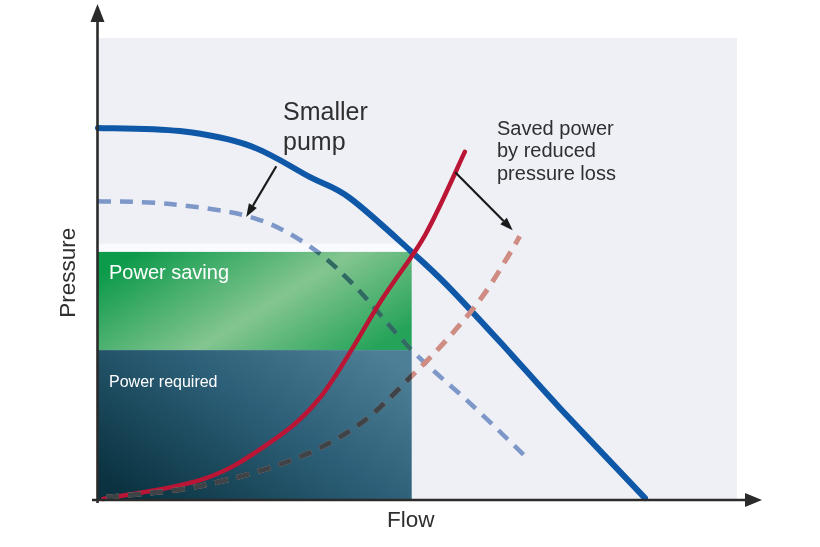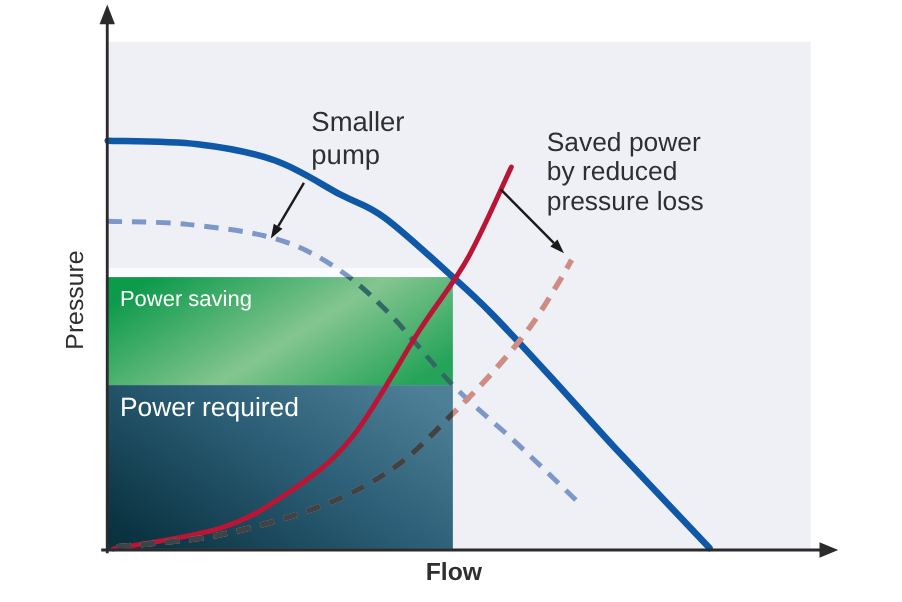--- a/index.html
+++ b/index.html
@@ -10,25 +10,25 @@
     color:var(--text,#2f2f31);
   }
   .stage svg{position:absolute;left:0;top:0;}
   .lbl{position:absolute;white-space:pre-line;line-height:1.14;color:var(--text,#2f2f31);}
   .lbl.white{color:var(--area-label-text,#fff);}
   #lbl-pressure-wrap{
     position:absolute;left:51px;top:203px;width:34px;height:140px;
     display:flex;align-items:center;justify-content:center;
   }
   #lbl-pressure-wrap .lbl{position:static;transform:rotate(-90deg);white-space:nowrap;font-size:22.5px;}
-  #lbl-flow{left:387px;top:507px;font-size:22.5px;font-weight:bold;}
+  #lbl-flow{left:387px;top:507px;font-size:22.5px;}
   #lbl-smaller-pump{left:283px;top:96px;font-size:25px;line-height:1.2;}
-  #lbl-saved-power{left:497px;top:117px;font-size:24px;line-height:1.12;}
+  #lbl-saved-power{left:497px;top:117px;font-size:20px;line-height:1.12;}
   #lbl-power-saving{left:109px;top:261px;font-size:20px;text-align:right;}
-  #lbl-power-required{left:109px;top:357px;font-size:24px;}
+  #lbl-power-required{left:109px;top:373px;font-size:16px;}
   .axis line{stroke:var(--axis,#2b2b2b);stroke-width:2.6px;}
   .axis polygon{fill:var(--axis,#2b2b2b);}
 </style>
 </head>
 <body>
 
 <div class="stage">
   <svg width="820" height="547" viewBox="0 0 820 547">
     <defs id="defs">
         <clipPath id="clip-plot_background">

